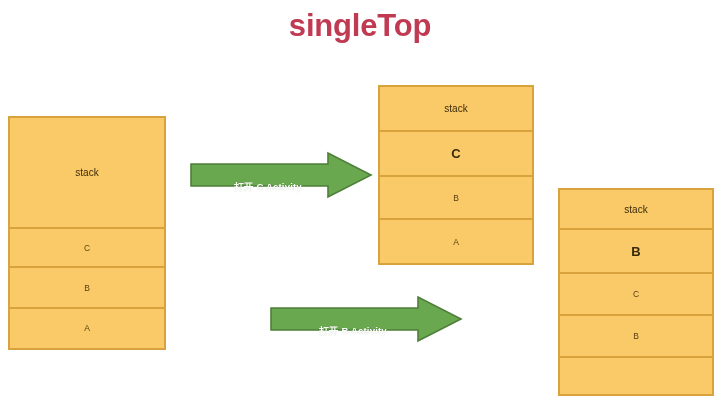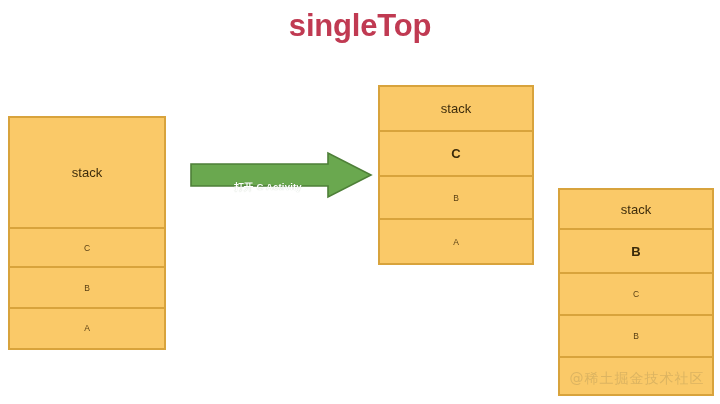--- a/index.html
+++ b/index.html
@@ -52,21 +52,21 @@
     align-items: center;
     justify-content: center;
     color: #5a4014;
     font-size: 8.5px;
     position: relative;
   }
   .cell:last-child {
     border-bottom: none;
   }
   .cell.header {
-    font-size: 13px;
+    font-size: 10px;
     color: #3d2c0c;
     font-weight: 500;
   }
   .cell.emph {
     font-size: 13px;
     font-weight: bold;
     color: #3a2a0a;
   }
   .cell.watermark-cell {
     color: #d9b86a;
@@ -186,24 +186,29 @@
     <div class="arrow-label">打开 C Activity</div>
   </div>
 
   <div class="stack" id="stack-after-c">
     <div class="cell header c-head">stack</div>
     <div class="cell emph c-c">C</div>
     <div class="cell c-b">B</div>
     <div class="cell c-a">A</div>
   </div>
 
+  <div class="arrow" id="arrow-open-b">
+    <svg width="192" height="46" viewBox="0 0 192 46" xmlns="http://www.w3.org/2000/svg">
+      <polygon points="1,12 148,12 148,1 191,23 148,45 148,34 1,34" fill="#6aa84f" stroke="#4e7f38" stroke-width="1.6" stroke-linejoin="miter"></polygon>
+    </svg>
+    <div class="arrow-label">打开 B Activity</div>
+  </div>
 
   <div class="stack" id="stack-after-b">
     <div class="cell header c-head">stack</div>
     <div class="cell emph c-b1">B</div>
     <div class="cell c-c">C</div>
     <div class="cell c-b2">B</div>
     <div class="cell watermark-cell c-wm"></div>
   </div>
 
-  <div id="watermark">@稀土掘金技术社区</div>
 
 </div>
 
 </body></html>

